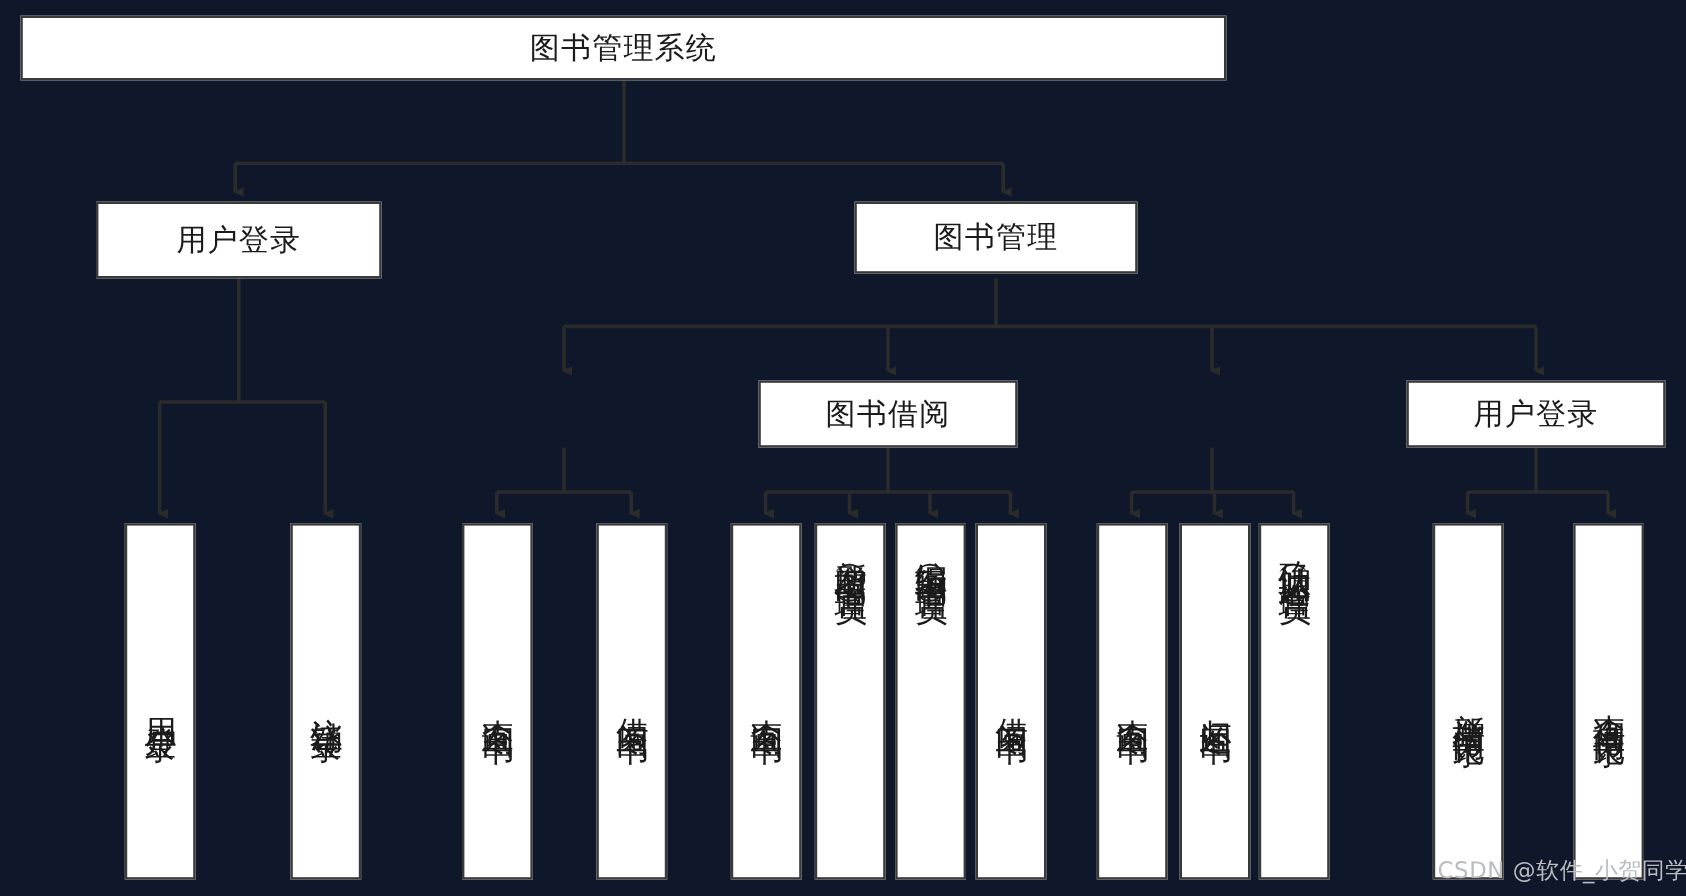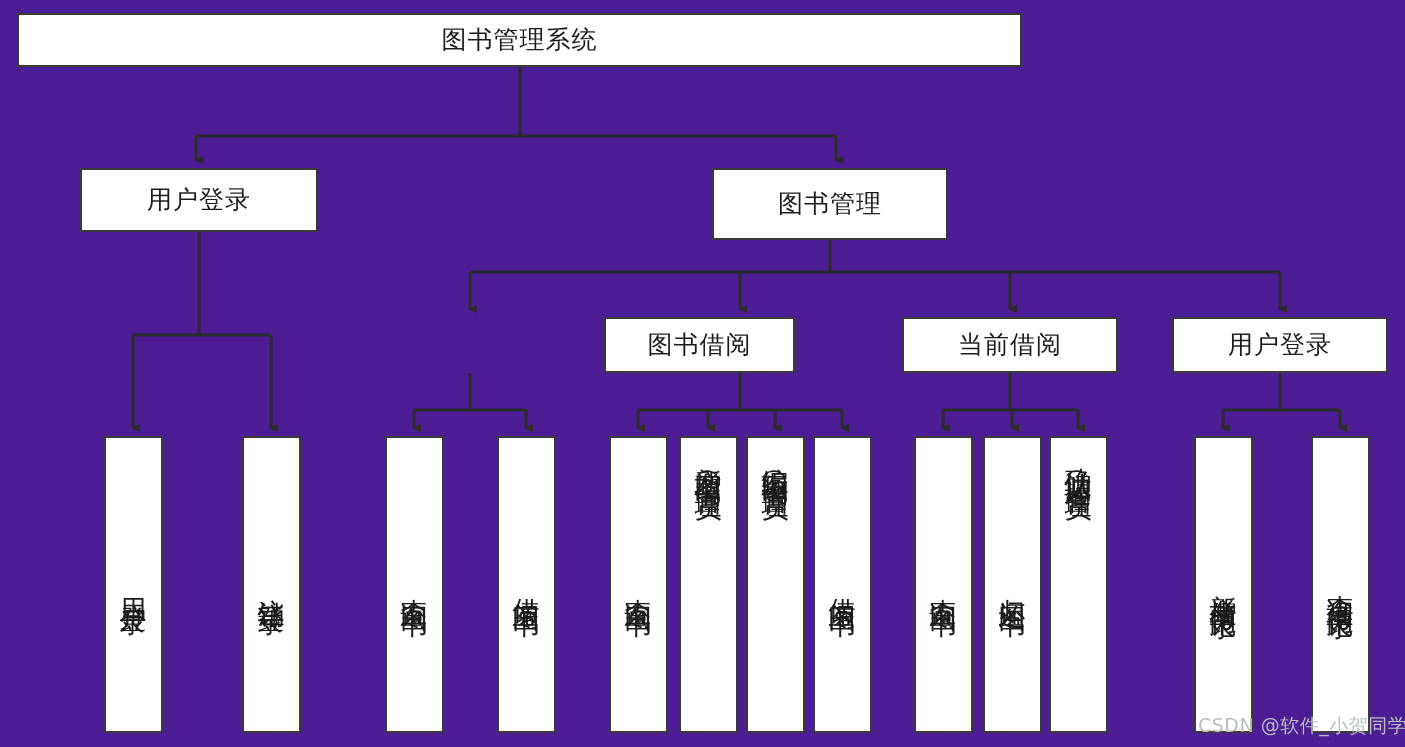--- a/index.html
+++ b/index.html
@@ -7,21 +7,21 @@
     padding: 0;
     background: #ffffff;
   }
   body {
     font-family: "DejaVu Sans", "Liberation Sans", sans-serif;
   }
   #diagram-root {
     position: relative;
     width: 1405px;
     height: 747px;
-    background: #4c1d95;
+    background: #0f172a;
     overflow: hidden;
   }
   svg.edges {
     position: absolute;
     left: 0;
     top: 0;
     width: 1405px;
     height: 747px;
     pointer-events: none;
   }
@@ -128,29 +128,26 @@
     </g>
   </svg>
 
   <div class="node root horizontal" style="left:17px; top:13px; width:1005px; height:54px;">
     <span class="node-label">图书管理系统</span>
   </div>
 
   <div class="node horizontal" style="left:80px; top:168px; width:238px; height:64px;">
     <span class="node-label">用户登录</span>
   </div>
-  <div class="node horizontal" style="left:712px; top:168px; width:236px; height:72px;">
+  <div class="node horizontal" style="left:712px; top:168px; width:236px; height:60px;">
     <span class="node-label">图书管理</span>
   </div>
 
-  <div class="node horizontal" style="left:604px; top:317px; width:191px; height:56px;">
+  <div class="node horizontal" style="left:632px; top:317px; width:216px; height:56px;">
     <span class="node-label">图书借阅</span>
-  </div>
-  <div class="node horizontal" style="left:902px; top:317px; width:216px; height:56px;">
-    <span class="node-label">当前借阅</span>
   </div>
   <div class="node horizontal" style="left:1172px; top:317px; width:216px; height:56px;">
     <span class="node-label">用户登录</span>
   </div>
 
   <div class="node vertical v-center" style="left:104px; top:436px; width:59px; height:297px;">
     <span class="node-label">用户登录</span>
   </div>
   <div class="node vertical v-center" style="left:242px; top:436px; width:59px; height:297px;">
     <span class="node-label">注销登录</span>

